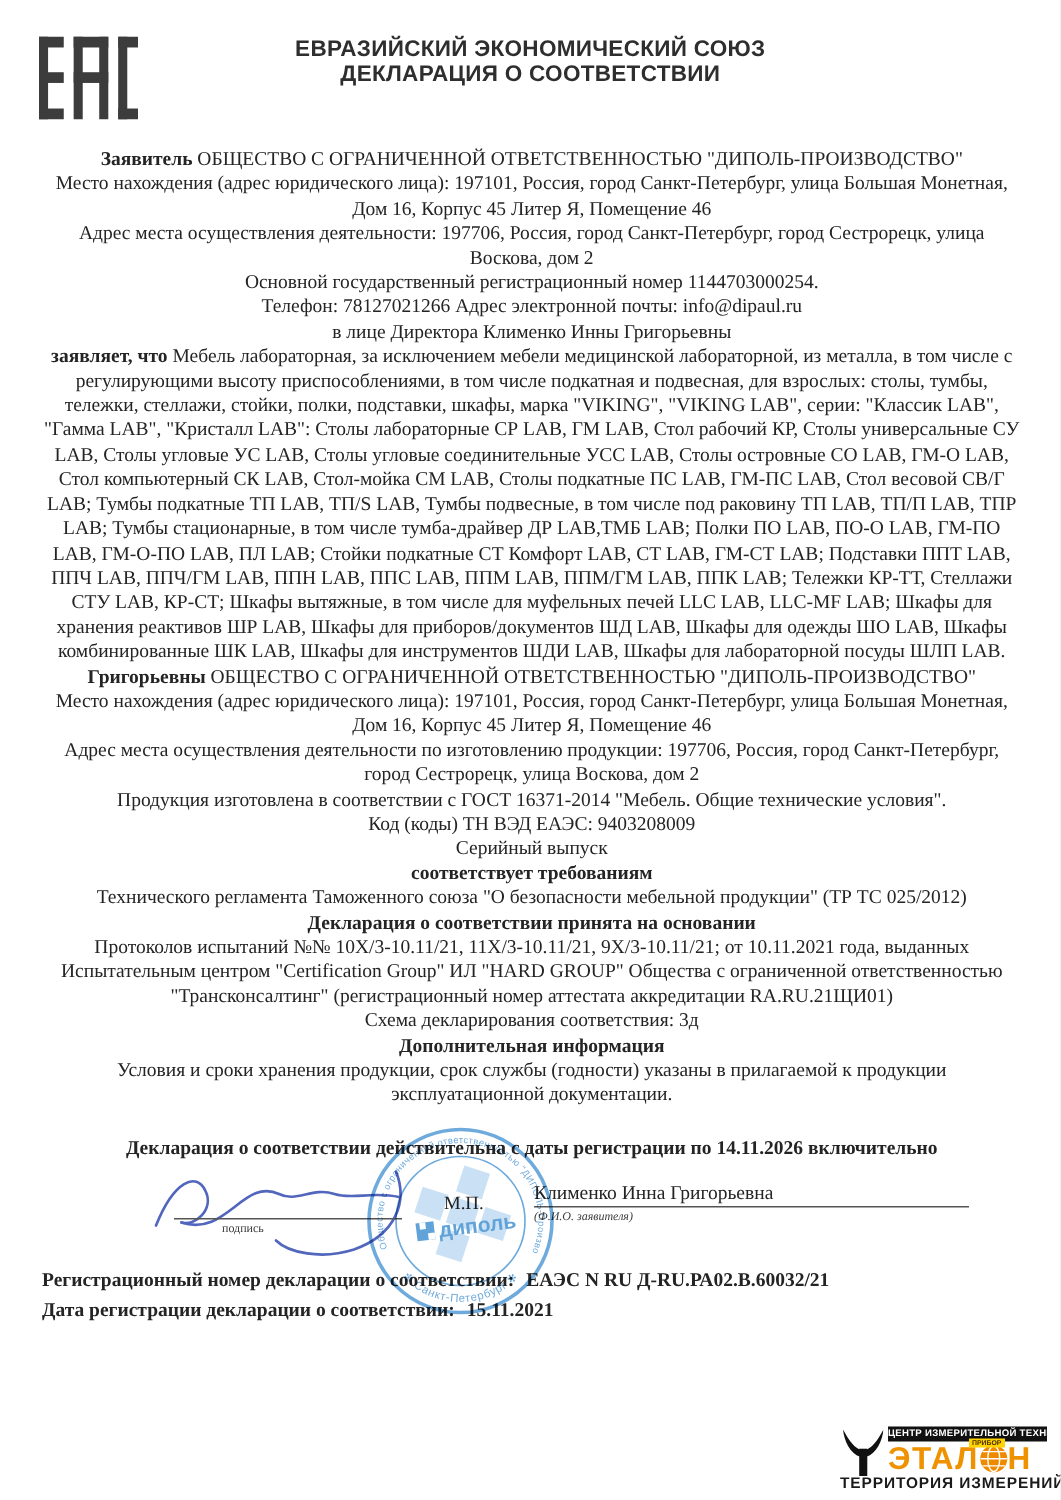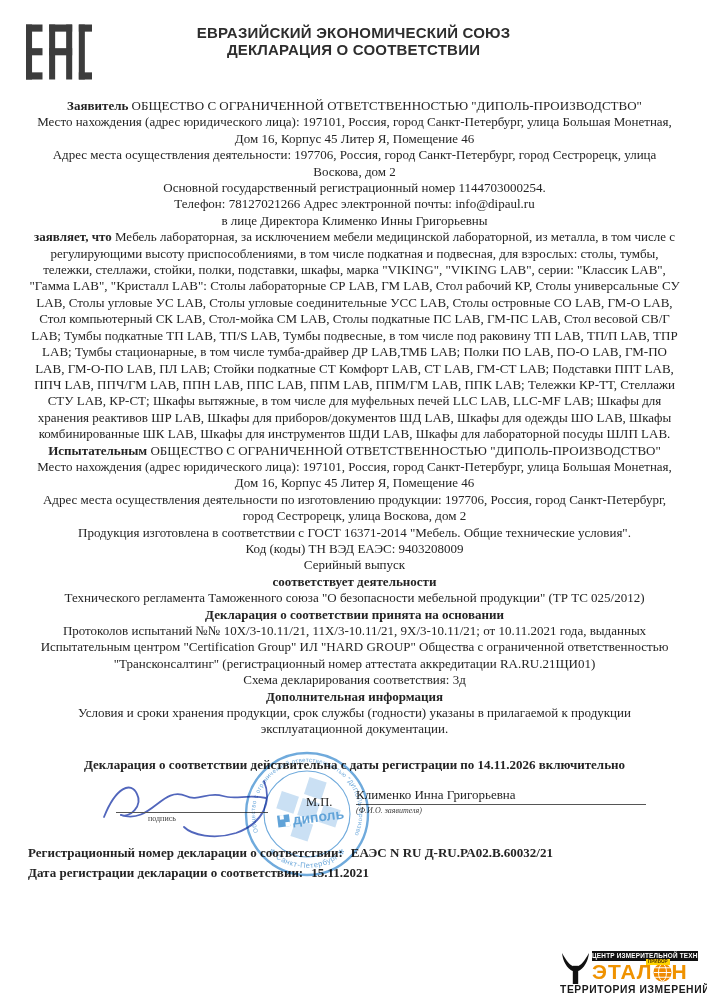--- a/index.html
+++ b/index.html
@@ -15,21 +15,21 @@
   .bodytext{margin:40px 26px 0 28px;font-size:13px;line-height:16.4px;text-align:center;}
   .bodytext p{margin:0;}
   .bodytext p.b{font-weight:bold;}
   .bodytext p.gap{margin-top:19px;}
   .bodytext strong{font-weight:bold;}
   
   .sigblock{position:relative;height:64px;margin:6px 26px 0 28px;}
   .sign-svg{position:absolute;left:68px;top:-8px;pointer-events:none;}
   .sline{position:absolute;left:88px;top:33px;width:152px;border-top:1.2px solid #555;}
   .slab{position:absolute;left:120px;top:35px;font-size:8px;color:#3c3c3c;}
-  .mp{position:absolute;left:278px;top:16px;font-size:12.5px;}
+  .mp{position:absolute;left:268px;top:16px;font-size:12.5px;}
   .fio-wrap{position:absolute;left:328px;top:8px;width:290px;text-align:left;}
   .fio{font-size:13px;}
   .fio-line{border-top:1.1px solid #555;margin-top:1px;}
   .fio-cap{font-size:8px;color:#3c3c3c;margin-top:1px;font-style:italic;}
   
   .reg{margin:0 26px 0 28px;font-size:13px;line-height:20px;font-weight:bold;}
   .reg .val{margin-left:8px;}
   
   .stamp{position:absolute;left:243px;top:750px;width:128px;height:128px;opacity:.82;
          pointer-events:none;mix-blend-mode:multiply;}
@@ -80,27 +80,27 @@
   </div>
 
   <div class="bodytext">
       <p class=""><strong>Заявитель</strong> ОБЩЕСТВО С ОГРАНИЧЕННОЙ ОТВЕТСТВЕННОСТЬЮ "ДИПОЛЬ-ПРОИЗВОДСТВО"</p>
       <p class="">Место нахождения (адрес юридического лица): 197101, Россия, город Санкт-Петербург, улица Большая Монетная, Дом 16, Корпус 45 Литер Я, Помещение 46</p>
       <p class="">Адрес места осуществления деятельности: 197706, Россия, город Санкт-Петербург, город Сестрорецк, улица Воскова, дом 2</p>
       <p class="">Основной государственный регистрационный номер 1144703000254.</p>
       <p class="">Телефон: 78127021266 Адрес электронной почты: info@dipaul.ru</p>
       <p class="">в лице Директора Клименко Инны Григорьевны</p>
       <p class=""><strong>заявляет, что</strong> Мебель лабораторная, за исключением мебели медицинской лабораторной, из металла, в том числе с регулирующими высоту приспособлениями, в том числе подкатная и подвесная, для взрослых: столы, тумбы, тележки, стеллажи, стойки, полки, подставки, шкафы, марка "VIKING", "VIKING LAB", серии: "Классик LAB", "Гамма LAB", "Кристалл LAB": Столы лабораторные СР LAB, ГМ LAB, Стол рабочий КР, Столы универсальные СУ LAB, Столы угловые УС LAB, Столы угловые соединительные УСС LAB, Столы островные СО LAB, ГМ-О LAB, Стол компьютерный СК LAB, Стол-мойка СМ LAB, Столы подкатные ПС LAB, ГМ-ПС LAB, Стол весовой СВ/Г LAB; Тумбы подкатные ТП LAB, ТП/S LAB, Тумбы подвесные, в том числе под раковину ТП LAB, ТП/П LAB, ТПР LAB; Тумбы стационарные, в том числе тумба-драйвер ДР LAB,ТМБ LAB; Полки ПО LAB, ПО-О LAB, ГМ-ПО LAB, ГМ-О-ПО LAB, ПЛ LAB; Стойки подкатные СТ Комфорт LAB, СТ LAB, ГМ-СТ LAB; Подставки ППТ LAB, ППЧ LAB, ППЧ/ГМ LAB, ППН LAB, ППС LAB, ППМ LAB, ППМ/ГМ LAB, ППК LAB; Тележки КР-ТТ, Стеллажи СТУ LAB, КР-СТ; Шкафы вытяжные, в том числе для муфельных печей LLC LAB, LLC-MF LAB; Шкафы для хранения реактивов ШР LAB, Шкафы для приборов/документов ШД LAB, Шкафы для одежды ШО LAB, Шкафы комбинированные ШК LAB, Шкафы для инструментов ШДИ LAB, Шкафы для лабораторной посуды ШЛП LAB.</p>
-      <p class=""><strong>Испытательным</strong> ОБЩЕСТВО С ОГРАНИЧЕННОЙ ОТВЕТСТВЕННОСТЬЮ "ДИПОЛЬ-ПРОИЗВОДСТВО"</p>
+      <p class=""><strong>Григорьевны</strong> ОБЩЕСТВО С ОГРАНИЧЕННОЙ ОТВЕТСТВЕННОСТЬЮ "ДИПОЛЬ-ПРОИЗВОДСТВО"</p>
       <p class="">Место нахождения (адрес юридического лица): 197101, Россия, город Санкт-Петербург, улица Большая Монетная, Дом 16, Корпус 45 Литер Я, Помещение 46</p>
       <p class="">Адрес места осуществления деятельности по изготовлению продукции: 197706, Россия, город Санкт-Петербург, город Сестрорецк, улица Воскова, дом 2</p>
       <p class="">Продукция изготовлена в соответствии с ГОСТ 16371-2014 "Мебель. Общие технические условия".</p>
       <p class="">Код (коды) ТН ВЭД ЕАЭС: 9403208009</p>
       <p class="">Серийный выпуск</p>
-      <p class="b">соответствует деятельности</p>
+      <p class="b">соответствует требованиям</p>
       <p class="">Технического регламента Таможенного союза "О безопасности мебельной продукции" (ТР ТС 025/2012)</p>
       <p class="b">Декларация о соответствии принята на основании</p>
       <p class="">Протоколов испытаний №№ 10Х/3-10.11/21, 11Х/3-10.11/21, 9Х/3-10.11/21; от 10.11.2021 года, выданных Испытательным центром "Certification Group" ИЛ "HARD GROUP" Общества с ограниченной ответственностью "Трансконсалтинг" (регистрационный номер аттестата аккредитации RA.RU.21ЩИ01)</p>
       <p class="">Схема декларирования соответствия: 3д</p>
       <p class="b">Дополнительная информация</p>
       <p class="">Условия и сроки хранения продукции, срок службы (годности) указаны в прилагаемой к продукции эксплуатационной документации.</p>
       <p class="b gap">Декларация о соответствии действительна с даты регистрации по 14.11.2026 включительно</p>
     </div>
 
   <div class="sigblock">

